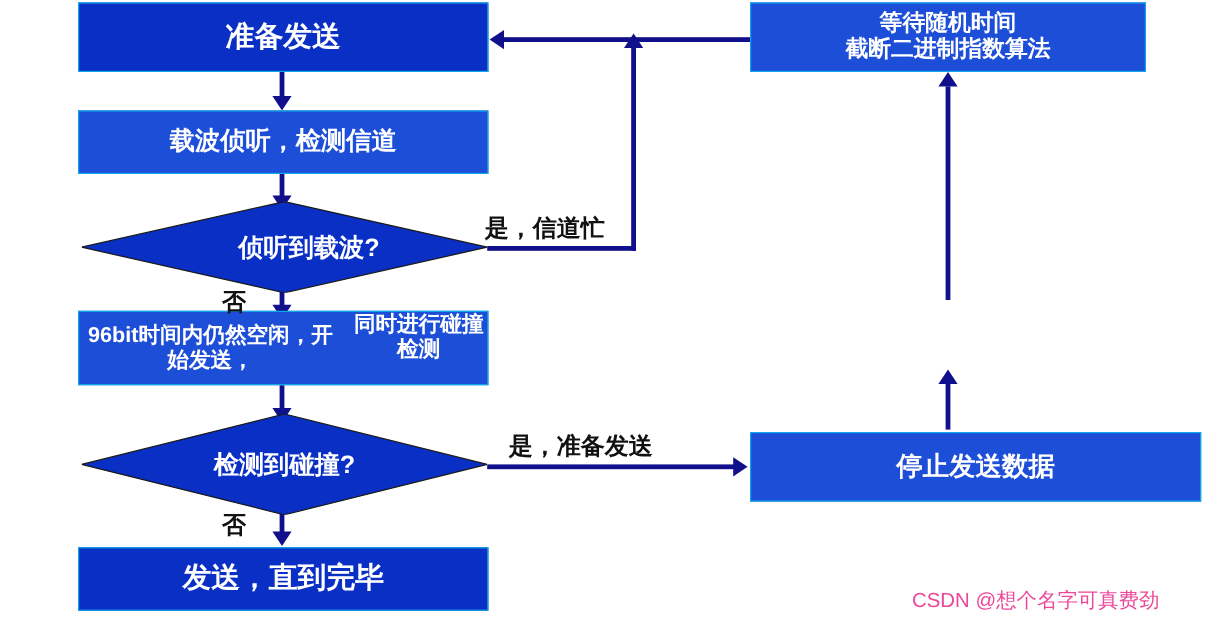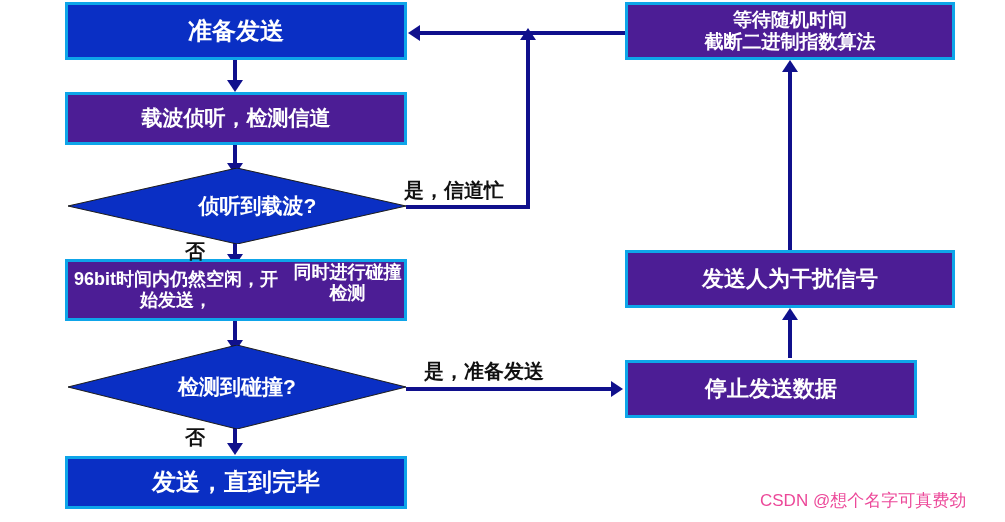--- a/index.html
+++ b/index.html
@@ -18,24 +18,24 @@
   .node {
     position: absolute;
     box-sizing: border-box;
     display: flex;
     align-items: center;
     justify-content: center;
     text-align: center;
     color: #ffffff;
     font-weight: bold;
     line-height: 1.18;
-    border: 3px solid #0ea5e9;
+    border: 1px solid #0ea5e9;
   }
   .node.blue   { background: #0a2fc4; }
-  .node.magenta{ background: #4c1d95; }
+  .node.magenta{ background: #1d4ed8; }
 
   
   .diamond-wrap {
     position: absolute;
     display: flex;
     align-items: center;
     justify-content: center;
   }
   .diamond-shape {
     position: absolute;
@@ -162,25 +162,22 @@
 
   <div class="node blue" style="left:65px; top:456px; width:342px; height:53px; font-size:24px;">
     <span>发送，直到完毕</span>
   </div>
 
   <div class="node magenta" style="left:625px; top:2px; width:330px; height:58px; font-size:19px; flex-direction:column;">
     <span>等待随机时间</span>
     <span>截断二进制指数算法</span>
   </div>
 
-  <div class="node magenta" style="left:625px; top:250px; width:330px; height:58px; font-size:22px;">
-    <span>发送人为干扰信号</span>
-  </div>
 
-  <div class="node magenta" style="left:625px; top:360px; width:292px; height:58px; font-size:22px;">
+  <div class="node magenta" style="left:625px; top:360px; width:376px; height:58px; font-size:22px;">
     <span>停止发送数据</span>
   </div>
 
   <div class="edge-label" style="left:185px; top:238px; font-size:20px;">否</div>
 
   <div class="edge-label" style="left:404px; top:177px; font-size:20px;">是，信道忙</div>
 
   <div class="edge-label" style="left:185px; top:424px; font-size:20px;">否</div>
 
   <div class="edge-label" style="left:424px; top:358px; font-size:20px;">是，准备发送</div>

